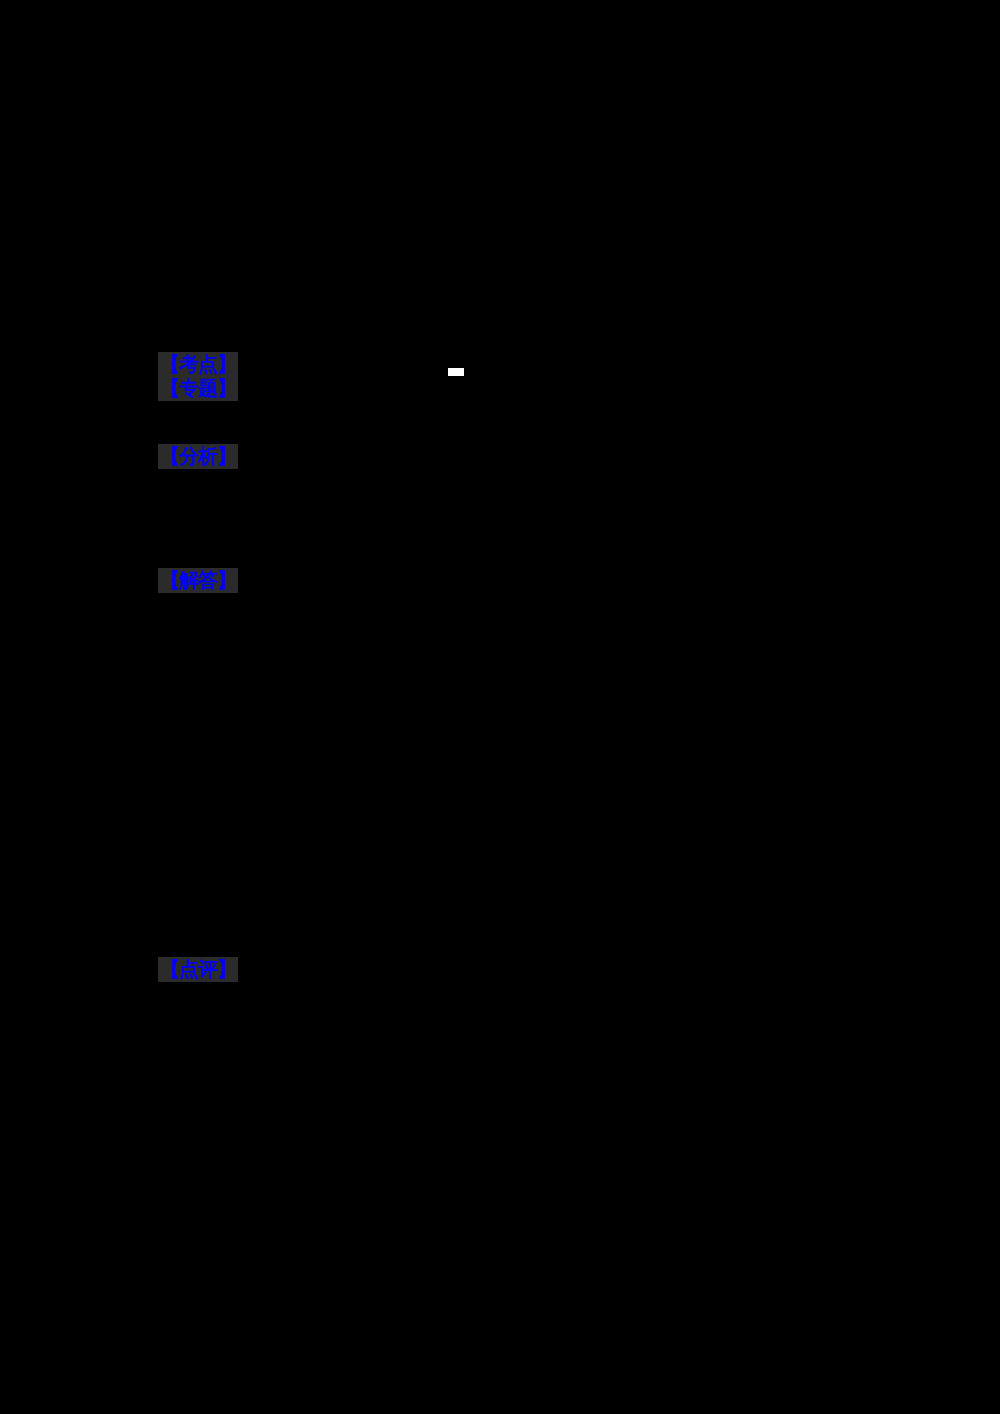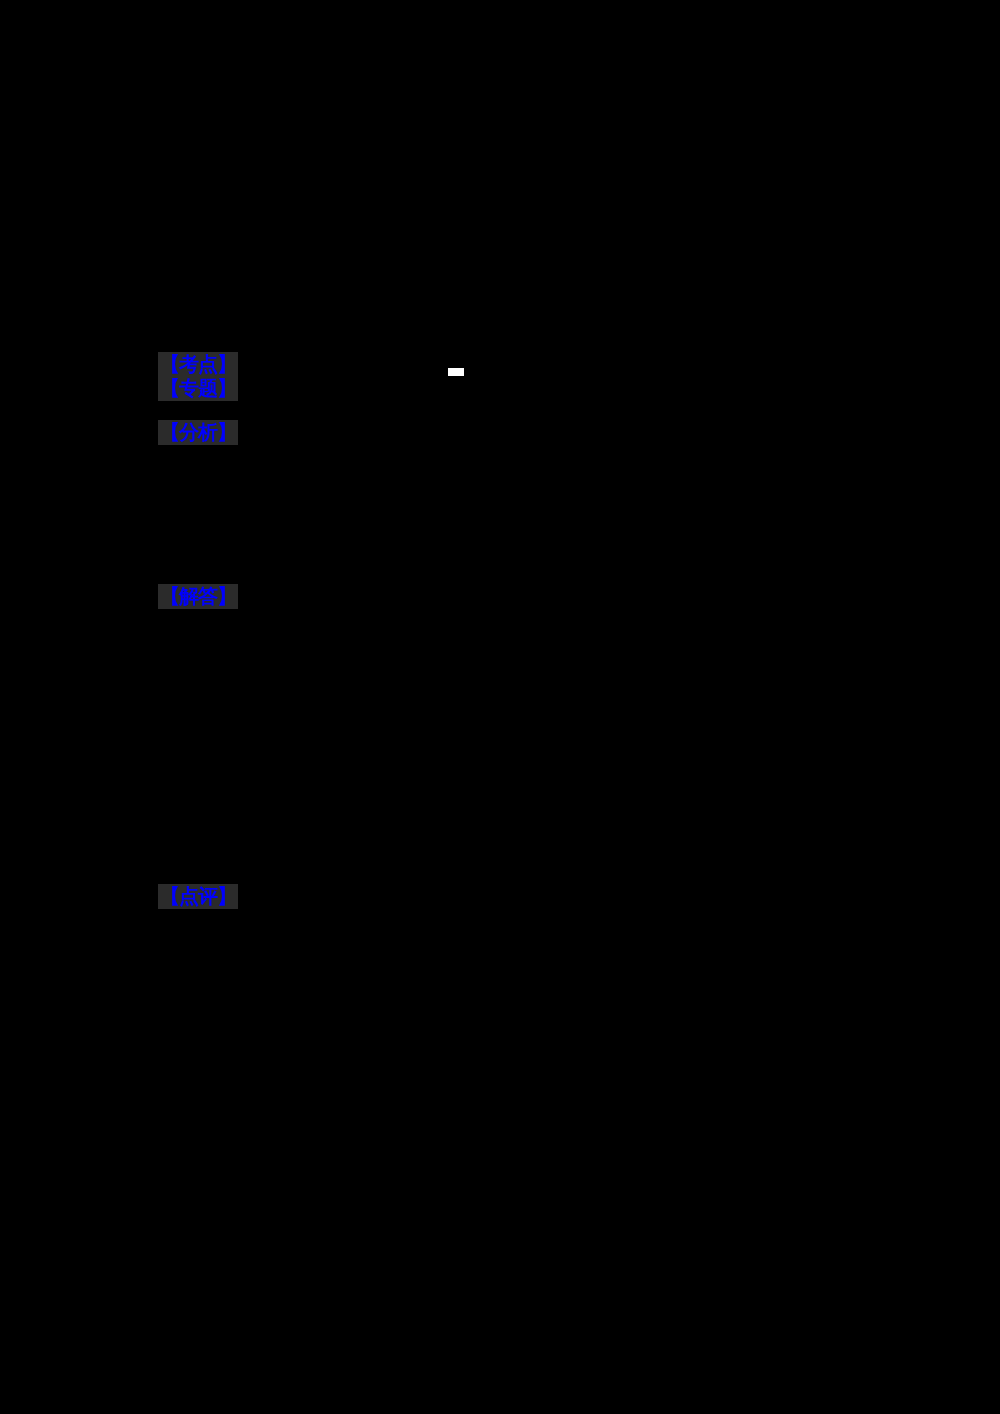--- a/index.html
+++ b/index.html
@@ -33,23 +33,23 @@
     text-align: center;
     white-space: nowrap;
     background: var(--section-label-background);
     color: var(--section-label-text);
     font-size: 20px;
     font-weight: bold;
     letter-spacing: -1px;
   }
   .pos-kaodian  { top: 352px; }
   .pos-zhuanti  { top: 376px; }
-  .pos-fenxi    { top: 420px; }
-  .pos-jieda    { top: 584px; }
-  .pos-dianping { top: 884px; }
+  .pos-fenxi    { top: 444px; }
+  .pos-jieda    { top: 568px; }
+  .pos-dianping { top: 957px; }
   .white-dash {
     position: absolute;
     left: 448px;
     top: 368px;
     width: 16px;
     height: 8px;
     background: var(--inline-artifact);
   }
 </style>
 </head>

